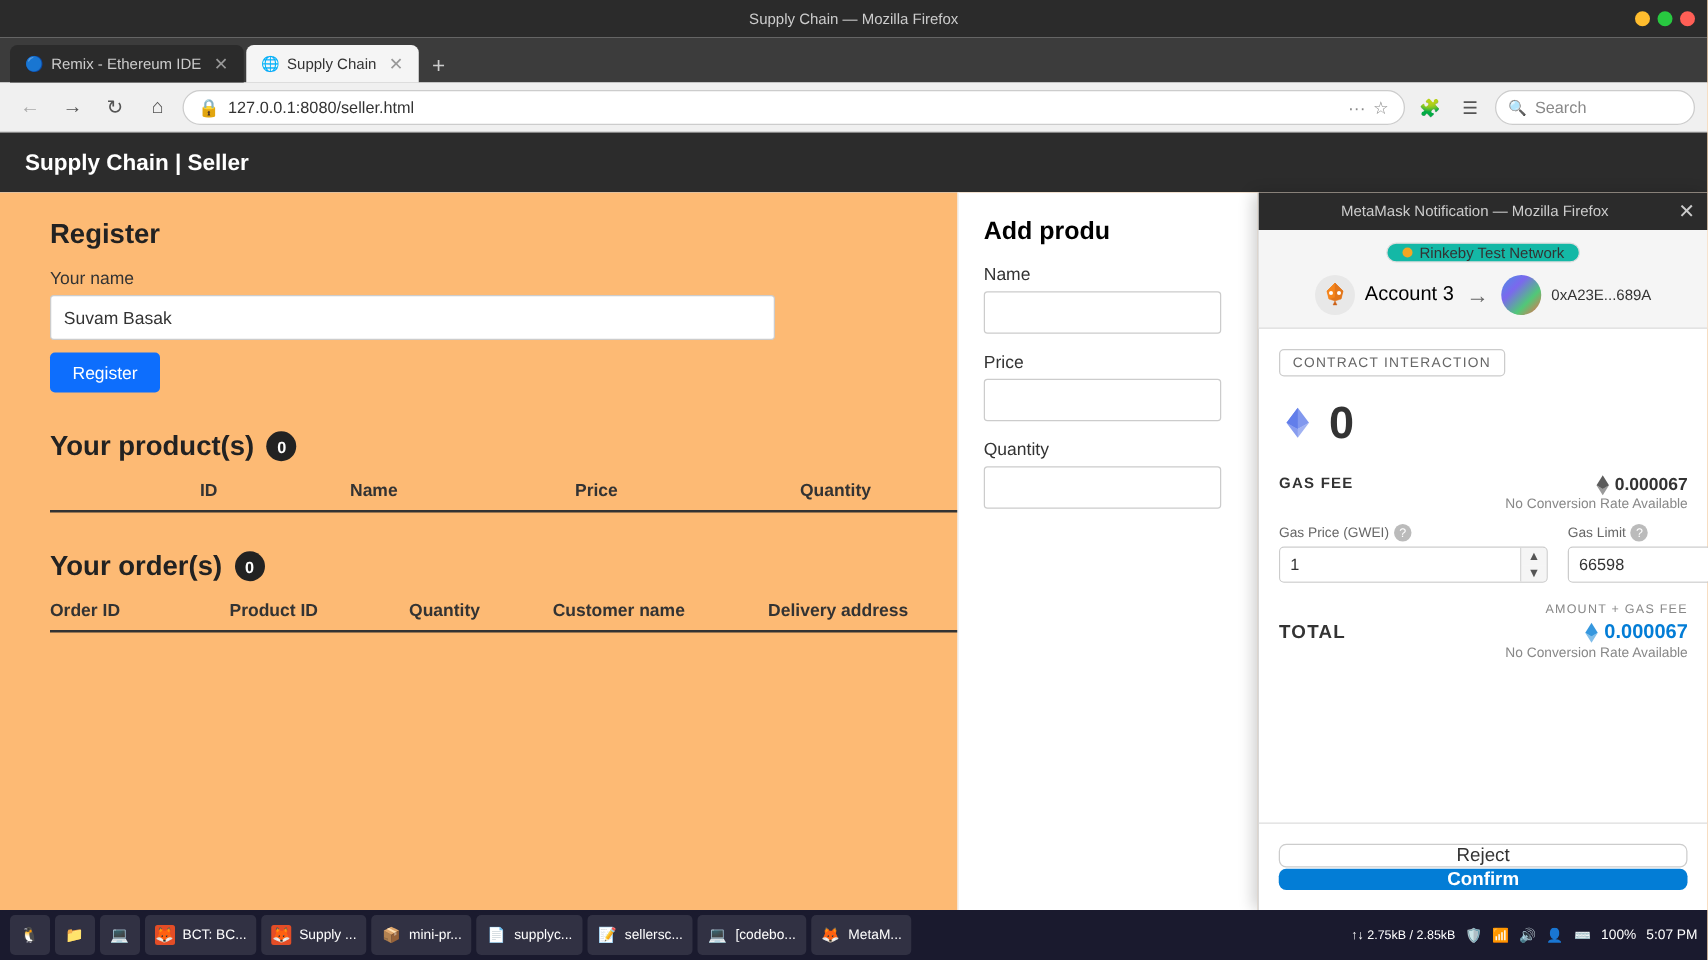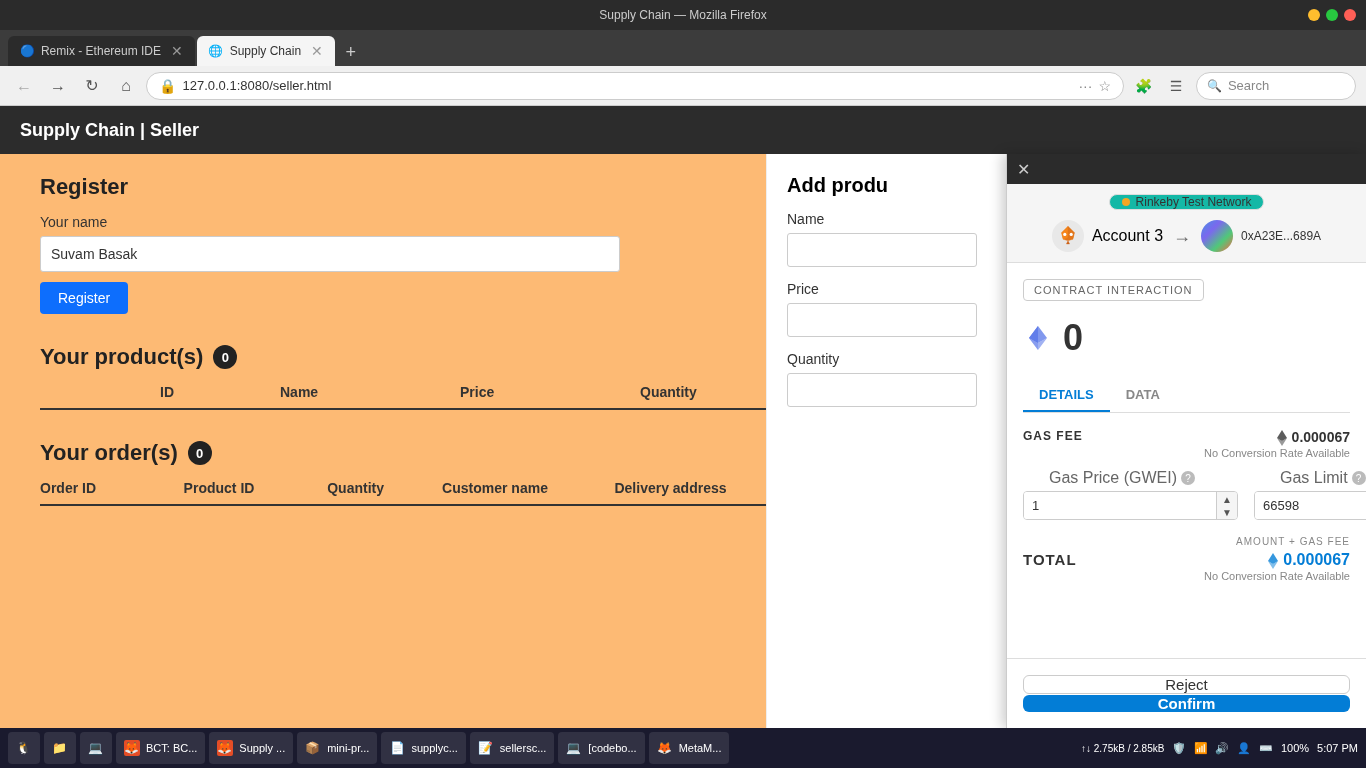--- a/index.html
+++ b/index.html
@@ -407,23 +407,22 @@
     .mm-gas-input-group {
       flex: 1;
     }
     .mm-gas-input-label-row {
       display: flex;
       align-items: center;
       gap: 4px;
       margin-bottom: 4px;
     }
     .mm-gas-input-label {
-      font-size: 16px;
+      font-size: 11px;
       color: #666;
-      margin-left: 26px;
     }
     .mm-info-icon {
       width: 14px;
       height: 14px;
       background: #bbb;
       border-radius: 50%;
       display: flex;
       align-items: center;
       justify-content: center;
       font-size: 10px;
@@ -671,20 +670,21 @@
       <input style="width: 190px; height: 34px; border: 1px solid rgb(204, 204, 204); border-radius: 3px; padding: 0px 8px; font-size: 14px; margin-bottom: 14px; display: block;" type="text">
       <div style="font-size:14px;color:#333;margin-bottom:6px;">Price</div>
       <input style="width: 190px; height: 34px; border: 1px solid rgb(204, 204, 204); border-radius: 3px; padding: 0px 8px; font-size: 14px; margin-bottom: 14px; display: block;" type="text">
       <div style="font-size:14px;color:#333;margin-bottom:6px;">Quantity</div>
       <input style="width: 190px; height: 34px; border: 1px solid rgb(204, 204, 204); border-radius: 3px; padding: 0px 8px; font-size: 14px; margin-bottom: 14px; display: block;" type="text">
     </div>
 
     <div class="metamask-overlay">
 
       <div class="mm-titlebar">
+        <span class="mm-titlebar-title">MetaMask Notification — Mozilla Firefox</span>
         <span class="mm-close-btn">✕</span>
       </div>
 
       <div class="mm-header">
         <div class="mm-network-badge">
           <div class="mm-network-dot"></div>
           <span>Rinkeby Test Network</span>
         </div>
         <div class="mm-accounts">
           <div class="mm-account-left">
@@ -718,24 +718,20 @@
           <svg width="30" height="30" viewBox="0 0 30 30">
             <polygon points="15,3 24,15 15,20 6,15" fill="#627EEA" opacity="0.8"></polygon>
             <polygon points="15,3 15,20 6,15" fill="#627EEA"></polygon>
             <polygon points="15,20 24,15 15,27 6,15" fill="#627EEA" opacity="0.6"></polygon>
             <polygon points="15,20 15,27 6,15" fill="#627EEA" opacity="0.4"></polygon>
           </svg>
           <span class="mm-amount">0</span>
         </div>
 
         
-        <div class="mm-tabs">
-          <div class="mm-tab active">DETAILS</div>
-          <div class="mm-tab">DATA</div>
-        </div>
 
         
         <div class="mm-gas-section">
           <div class="mm-gas-fee-row">
             <span class="mm-gas-fee-label">GAS FEE</span>
             <div class="mm-gas-fee-value">
               <div class="mm-gas-eth">
                 <svg width="12" height="18" viewBox="0 0 12 18" style="display:inline;vertical-align:middle;">
                   <polygon points="6,1 11,9 6,12 1,9" fill="#333" opacity="0.8"></polygon>
                   <polygon points="6,12 11,9 6,17 1,9" fill="#333" opacity="0.5"></polygon>

